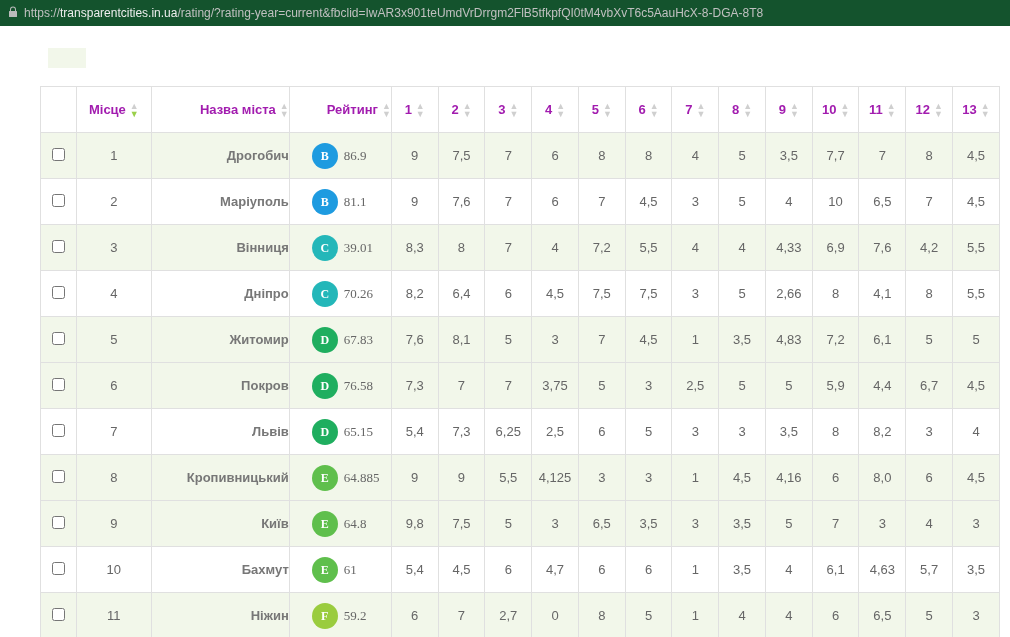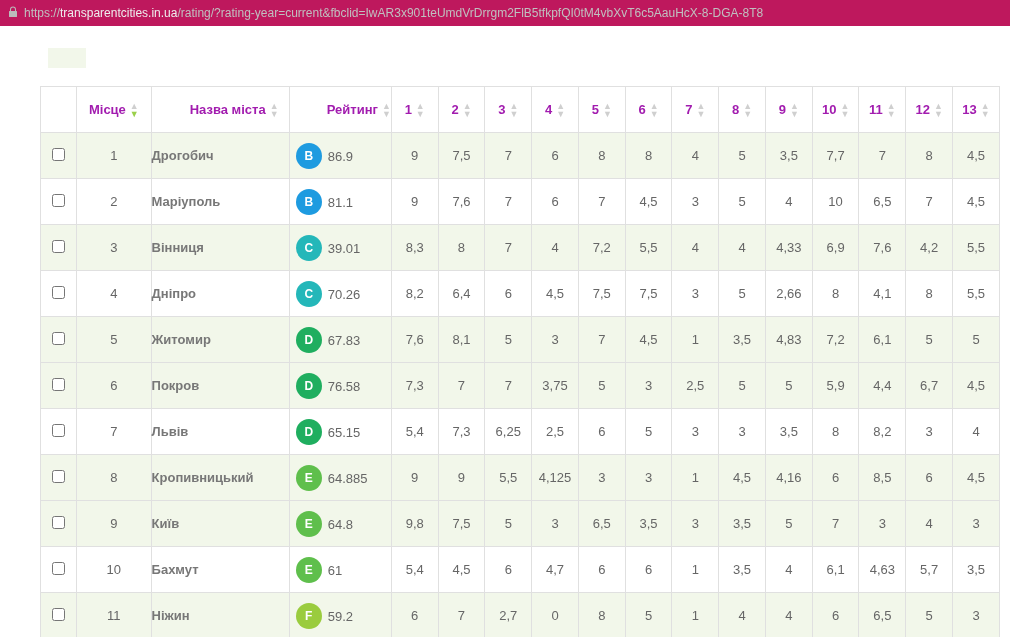--- a/index.html
+++ b/index.html
@@ -1,42 +1,42 @@
 <!DOCTYPE html>
 <html><head>
   <meta charset="utf-8">
   <style>
     * { margin:0; padding:0; box-sizing:border-box; }
     body { font-family:Arial,Helvetica,sans-serif; font-size:13px; color:#555; background:#fff; }
-    .urlbar { background:#be185d; color:#c0c0c0; height:26px; line-height:26px; padding:0 8px; font-size:12px; white-space:nowrap; overflow:hidden; }
+    .urlbar { background:#14532d; color:#c0c0c0; height:26px; line-height:26px; padding:0 8px; font-size:12px; white-space:nowrap; overflow:hidden; }
     .urlbar .domain { color:#eee; }
     .lock { display:inline-block; margin-right:6px; color:#bbb; }
     .page { padding:18px 20px 0 40px; }
     .legend { margin:4px 0 18px 8px; }
     .legend-swatch { display:inline-block; width:38px; height:20px; background:#f2f7ea; vertical-align:middle; }
     .legend-text { vertical-align:middle; margin-left:4px; color:#666; }
     table { border-collapse:collapse; width:960px; }
     th,td { border:1px solid #e0e0e0; text-align:center; font-weight:normal; color:#666; padding:0; }
     th { height:46px; font-size:13px; background:#fff; }
     td { height:46px; font-size:13px; }
     .col-check{width:34px;} .col-place{width:70px;} .col-name{width:130px;text-align:left;}
     .col-rating{width:96px;} .col-n{width:44px;}
     th .th-label{vertical-align:middle; font-weight:600; color:#a21caf;}
     th .sort{display:inline-block; margin-left:4px; color:#cfcfcf; font-size:9px; line-height:8px; vertical-align:middle;}
     th .sort .up,.sort .dn{display:block;}
     th.col-place .sort {color:#9ad04a;} th.col-place .sort .up{color:#cfcfcf;}
-    td.name{ text-align:left; font-weight:600; color:#777;}
+    td.name{ text-align:right; font-weight:600; color:#777;}
     tr.hi td{ background:#f2f7ea; }
     tr.lo td{ background:#fff; }
-    td.rating{ text-align:left; padding-left:6px;}
+    td.rating{ text-align:left; padding-left:22px;font-family:Liberation Serif, serif;}
     .grade{ display:inline-block; width:26px; height:26px; border-radius:50%; color:#fff; text-align:center; line-height:26px; font-size:12px; font-weight:600; margin-right:6px; vertical-align:middle;}
     .g-B{background:#1e9be0;} .g-C{background:#24b7b9;} .g-D{background:#1fae5f;} .g-E{background:#5fbf4c;} .g-F{background:#9acc3e;}
     .rating-val{vertical-align:middle;color:#666;}
     input[type=checkbox]{width:13px;height:13px;}
-    th.col-name{padding-left:28px;text-align:center;}
+    th.col-name{padding-left:28px;text-align:right;}
     th.col-rating{text-align:right;padding-left:20px;}
   </style>
 </head>
 <body>
 
 <div class="urlbar">
   <span class="lock">
     <svg width="10" height="11" viewBox="0 0 10 11">
         <path fill="#bbb" d="M2 5V3.5a3 3 0 0 1 6 0V5h.5a.5.5 0 0 1 .5.5v5a.5.5 0 0 1-.5.5h-7a.5.5 0 0 1-.5-.5v-5A.5.5 0 0 1 1.5 5H2zm1 0h4V3.5a2 2 0 0 0-4 0V5z"></path>
       </svg>
@@ -212,21 +212,21 @@
           <td class="col-n">9</td>
           <td class="col-n">9</td>
           <td class="col-n">5,5</td>
           <td class="col-n">4,125</td>
           <td class="col-n">3</td>
           <td class="col-n">3</td>
           <td class="col-n">1</td>
           <td class="col-n">4,5</td>
           <td class="col-n">4,16</td>
           <td class="col-n">6</td>
-          <td class="col-n">8,5</td>
+          <td class="col-n">8,0</td>
           <td class="col-n">6</td>
           <td class="col-n">4,5</td>
         </tr>
         <tr class="hi">
           <td class="col-check"><input type="checkbox" style=""></td>
           <td class="col-place">9</td>
           <td class="name">Київ</td>
           <td class="rating"><span class="grade g-E">E</span><span class="rating-val">64.8</span></td>
           <td class="col-n">9,8</td>
           <td class="col-n">7,5</td>

